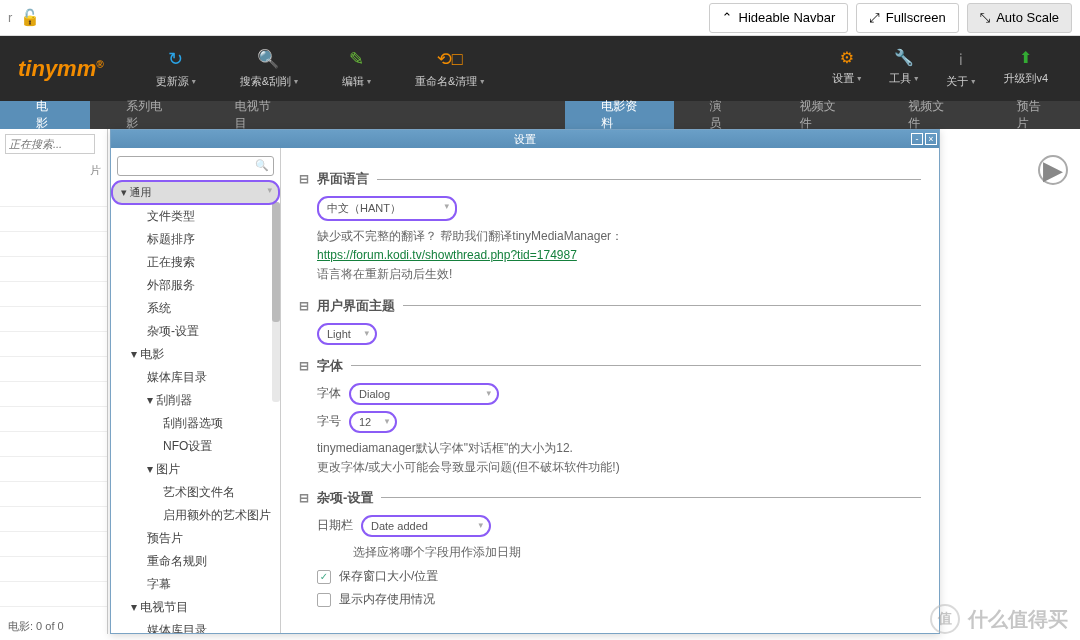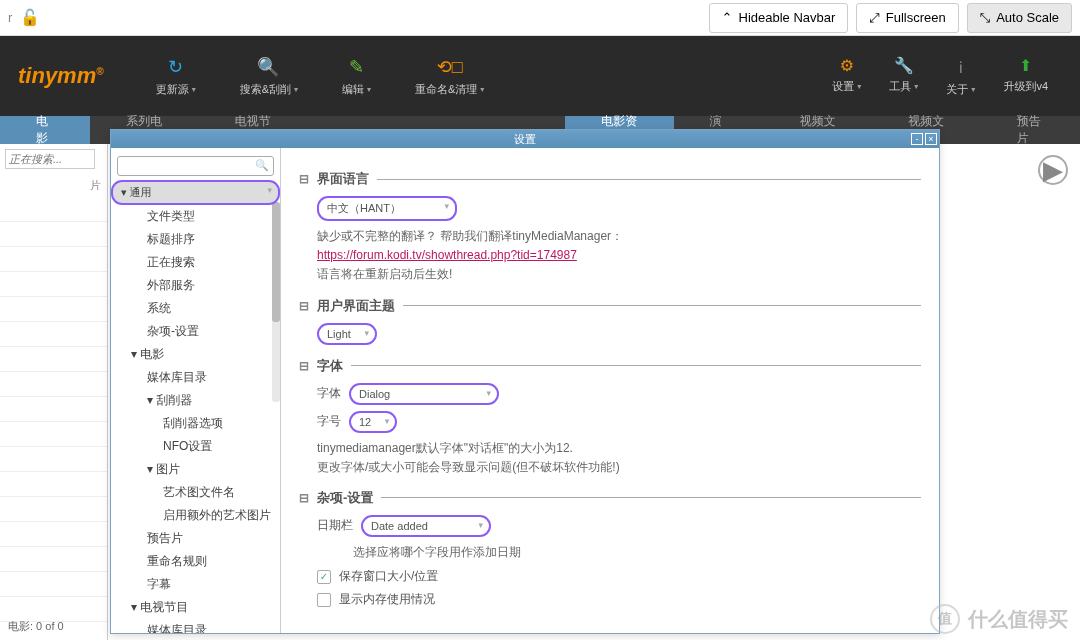--- a/index.html
+++ b/index.html
@@ -3,21 +3,21 @@
 <meta charset="utf-8">
 <style>
 *{margin:0;padding:0;box-sizing:border-box;font-family:Arial,"Microsoft YaHei",sans-serif}
 body{width:1080px;height:640px;background:#fff;overflow:hidden;position:relative}
 .top-bar{height:36px;display:flex;align-items:center;border-bottom:1px solid #ddd;padding:0 8px;justify-content:space-between}
 .top-left{display:flex;align-items:center;gap:8px;color:#888;font-size:13px}
 .top-right{display:flex;gap:8px}
 .top-btn{background:#fff;border:1px solid #ccc;border-radius:3px;padding:6px 12px;font-size:13px;display:flex;align-items:center;gap:6px;cursor:pointer}
 .top-btn.active{background:#e8e8e8}
 .lock{color:#3a3;font-size:16px}
-.dark-nav{height:80px;background:#2a2a2a;display:flex;align-items:center;padding:0 18px;justify-content:space-between}
+.dark-nav{height:65px;background:#2a2a2a;display:flex;align-items:center;padding:0 18px;justify-content:space-between}
 .nav-left{display:flex;align-items:center;gap:0}
 .logo{color:#f28c00;font-size:22px;font-weight:bold;font-style:italic;margin-right:30px}
 .logo sup{color:#f28c00;font-size:10px}
 .nav-item{display:flex;flex-direction:column;align-items:center;gap:4px;padding:0 22px;cursor:pointer}
 .nav-ico{font-size:18px}
 .nav-lbl{color:#ccc;font-size:11px;display:flex;align-items:center;gap:3px}
 .nav-lbl::after{content:"▾";font-size:8px;opacity:.7}
 .nav-right{display:flex;gap:0}
 .nav-right .nav-item{padding:0 14px}
 .nav-right .nav-ico{font-size:16px}
@@ -47,21 +47,21 @@
 .scrollbar{width:8px;background:#e8e8e8;position:absolute;right:0;top:22px;height:200px;border-radius:3px}
 .scrollthumb{width:8px;background:#bbb;height:120px;border-radius:3px}
 .form{flex:1;padding:10px 18px;overflow-y:auto;font-size:12px;color:#555;position:relative}
 .sec-h{display:flex;align-items:center;gap:8px;font-weight:bold;color:#555;margin:12px 0 8px;font-size:13px}
 .sec-h::before{content:"⊟";color:#888;font-size:12px}
 .sec-h::after{content:"";flex:1;border-bottom:1px solid #aaa}
 .fld{display:flex;align-items:center;gap:8px;margin:6px 0 6px 18px}
 .sel{border:2px solid #8b5cf6;border-radius:11px;padding:3px 24px 3px 8px;background:#fff;position:relative;font-size:11px;min-width:120px}
 .sel::after{content:"▾";position:absolute;right:6px;color:#aaa;font-size:9px}
 .note{margin-left:18px;color:#666;font-size:12px;line-height:1.6}
-.link{color:#be185d;text-decoration:underline;cursor:pointer}
+.link{color:#15803d;text-decoration:underline;cursor:pointer}
 .chk{width:14px;height:14px;border:1px solid #aaa;border-radius:2px;display:inline-flex;align-items:center;justify-content:center;font-size:10px;color:#4a8}
 .chk.on::after{content:"✓"}
 .play-col{position:absolute;right:12px;top:155px;font-size:26px;color:#888;border:2px solid #aaa;border-radius:50%;width:30px;height:30px;display:flex;align-items:center;justify-content:center}
 .status{position:absolute;left:8px;bottom:6px;font-size:11px;color:#666}
 .wm{position:absolute;right:12px;bottom:6px;display:flex;align-items:center;gap:8px;color:#999;font-size:20px;font-weight:bold;opacity:.55}
 .wm-badge{width:30px;height:30px;border:2px solid #bbb;border-radius:50%;display:flex;align-items:center;justify-content:center;font-size:14px}
 </style>
 </head>
 <body>
 

